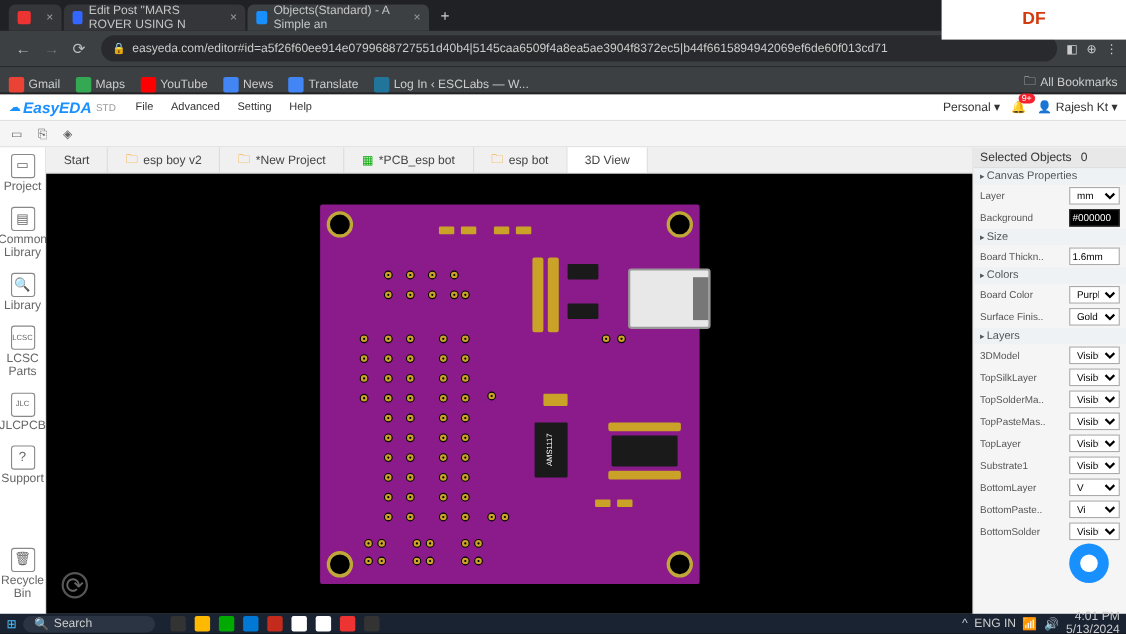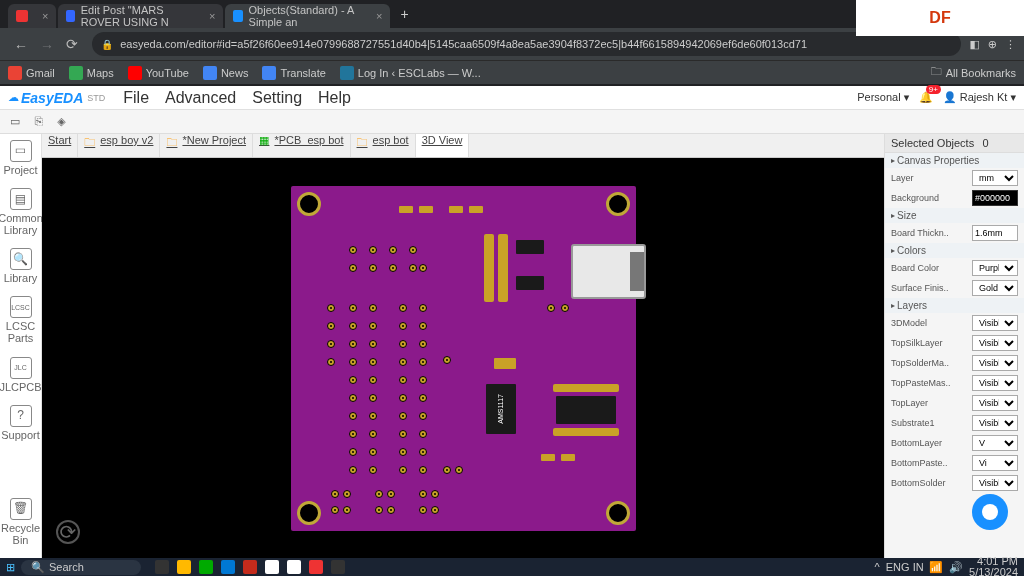--- a/index.html
+++ b/index.html
@@ -8,40 +8,40 @@
 .tab{height:24px;margin-top:4px;background:#35363a;color:#c4c4c4;display:flex;align-items:center;padding:0 8px;margin-right:2px;border-radius:6px 6px 0 0;max-width:165px;font-size:10px;}
 .tab.active{background:#3c4043;}
 .tab .favicon{width:12px;height:12px;margin-right:6px;border-radius:2px;}
 .tab .close{margin-left:8px;color:#999;}
 .new-tab{color:#ccc;margin-left:8px;font-size:14px;}
 .addr-bar{height:32px;background:#3c4043;display:flex;align-items:center;padding:0 8px;}
 .nav-btn{color:#bbb;font-size:14px;margin:0 6px;}
 .url-box{flex:1;background:#282a2d;height:24px;border-radius:12px;margin:0 8px;display:flex;align-items:center;padding:0 10px;color:#ccc;font-size:11px;}
 .url-box .lock{margin-right:6px;font-size:10px;}
 .ext-icons{display:flex;gap:8px;color:#ccc;}
-.bookmarks{height:24px;background:#3c4043;display:flex;align-items:center;padding:0 8px;border-top:1px solid #2a2a2a;}
+.bookmarks{height:24px;background:#3c4043;display:flex;align-items:flex-end;padding:0 8px;border-top:1px solid #2a2a2a;}
 .bm{color:#ccc;font-size:10px;display:flex;align-items:center;margin-right:14px;}
 .bm .ico{width:14px;height:14px;margin-right:4px;border-radius:2px;}
 .all-bm{margin-left:auto;color:#ccc;font-size:10px;display:flex;align-items:center;gap:4px;}
 .app{position:absolute;top:86px;left:0;right:0;bottom:18px;background:#fff;display:flex;flex-direction:column;}
 .app-menu{height:24px;background:#fff;display:flex;align-items:center;padding:0 8px;border-bottom:1px solid #e0e0e0;}
 .logo{color:#1890ff;font-size:14px;font-weight:bold;font-style:italic;margin-right:4px;}
 .logo-std{color:#999;font-size:9px;margin-right:10px;}
-.menu-item{margin:0 8px;color:#333;font-size:16px;}
+.menu-item{margin:0 8px;color:#333;font-size:10px;}
 .menu-right{margin-left:auto;display:flex;align-items:center;gap:10px;color:#333;font-size:11px;}
 .bell{position:relative;}
 .badge{position:absolute;top:-6px;right:-8px;background:#f5222d;color:#fff;border-radius:8px;padding:0 3px;font-size:8px;}
 .toolbar{height:24px;background:#f5f5f5;border-bottom:1px solid #ddd;display:flex;align-items:center;padding:0 10px;gap:14px;color:#666;}
 .app-body{flex:1;display:flex;min-height:0;}
 .left-rail{width:42px;background:#fff;border-right:1px solid #e0e0e0;display:flex;flex-direction:column;align-items:center;padding-top:6px;}
 .rail-item{display:flex;flex-direction:column;align-items:center;margin-bottom:12px;color:#666;font-size:8px;text-align:center;line-height:1.1;}
 .rail-item .ri{width:22px;height:22px;border:1px solid #888;border-radius:3px;margin-bottom:2px;display:flex;align-items:center;justify-content:center;font-size:12px;}
 .main{flex:1;display:flex;flex-direction:column;min-width:0;}
 .doc-tabs{height:24px;background:#f0f0f0;display:flex;border-bottom:1px solid #ccc;}
-.doc-tab{padding:0 6px;display:flex;gap:5px;border-right:1px solid #ddd;color:#444;font-size:10px;text-decoration:underline;}
+.doc-tab{padding:0 16px;display:flex;align-items:center;gap:5px;border-right:1px solid #ddd;color:#444;font-size:10px;}
 .doc-tab.active{background:#fff;}
 .viewport{flex:1;background:#000;position:relative;display:flex;align-items:center;justify-content:center;}
 .pcb{width:345px;height:345px;background:#8b1a8b;position:relative;border-radius:2px;}
 .reload{position:absolute;left:14px;bottom:14px;color:#666;font-size:20px;border:2px solid #555;border-radius:50%;width:24px;height:24px;display:flex;align-items:center;justify-content:center;}
 .mhole{position:absolute;width:24px;height:24px;background:#000;border-radius:50%;border:3px solid #c0a838;}
 .via{position:absolute;width:8px;height:8px;background:#c9a227;border-radius:50%;border:1px solid #000;}
 .via::after{content:"";position:absolute;inset:2px;background:#000;border-radius:50%;}
 .pad{position:absolute;background:#c9a227;border-radius:2px;}
 .usb{position:absolute;right:-10px;top:58px;width:75px;height:55px;background:#e8e8e8;border:2px solid #999;border-radius:3px;}
 .usb::before{content:"";position:absolute;right:0;top:6px;bottom:6px;width:14px;background:#777;}

